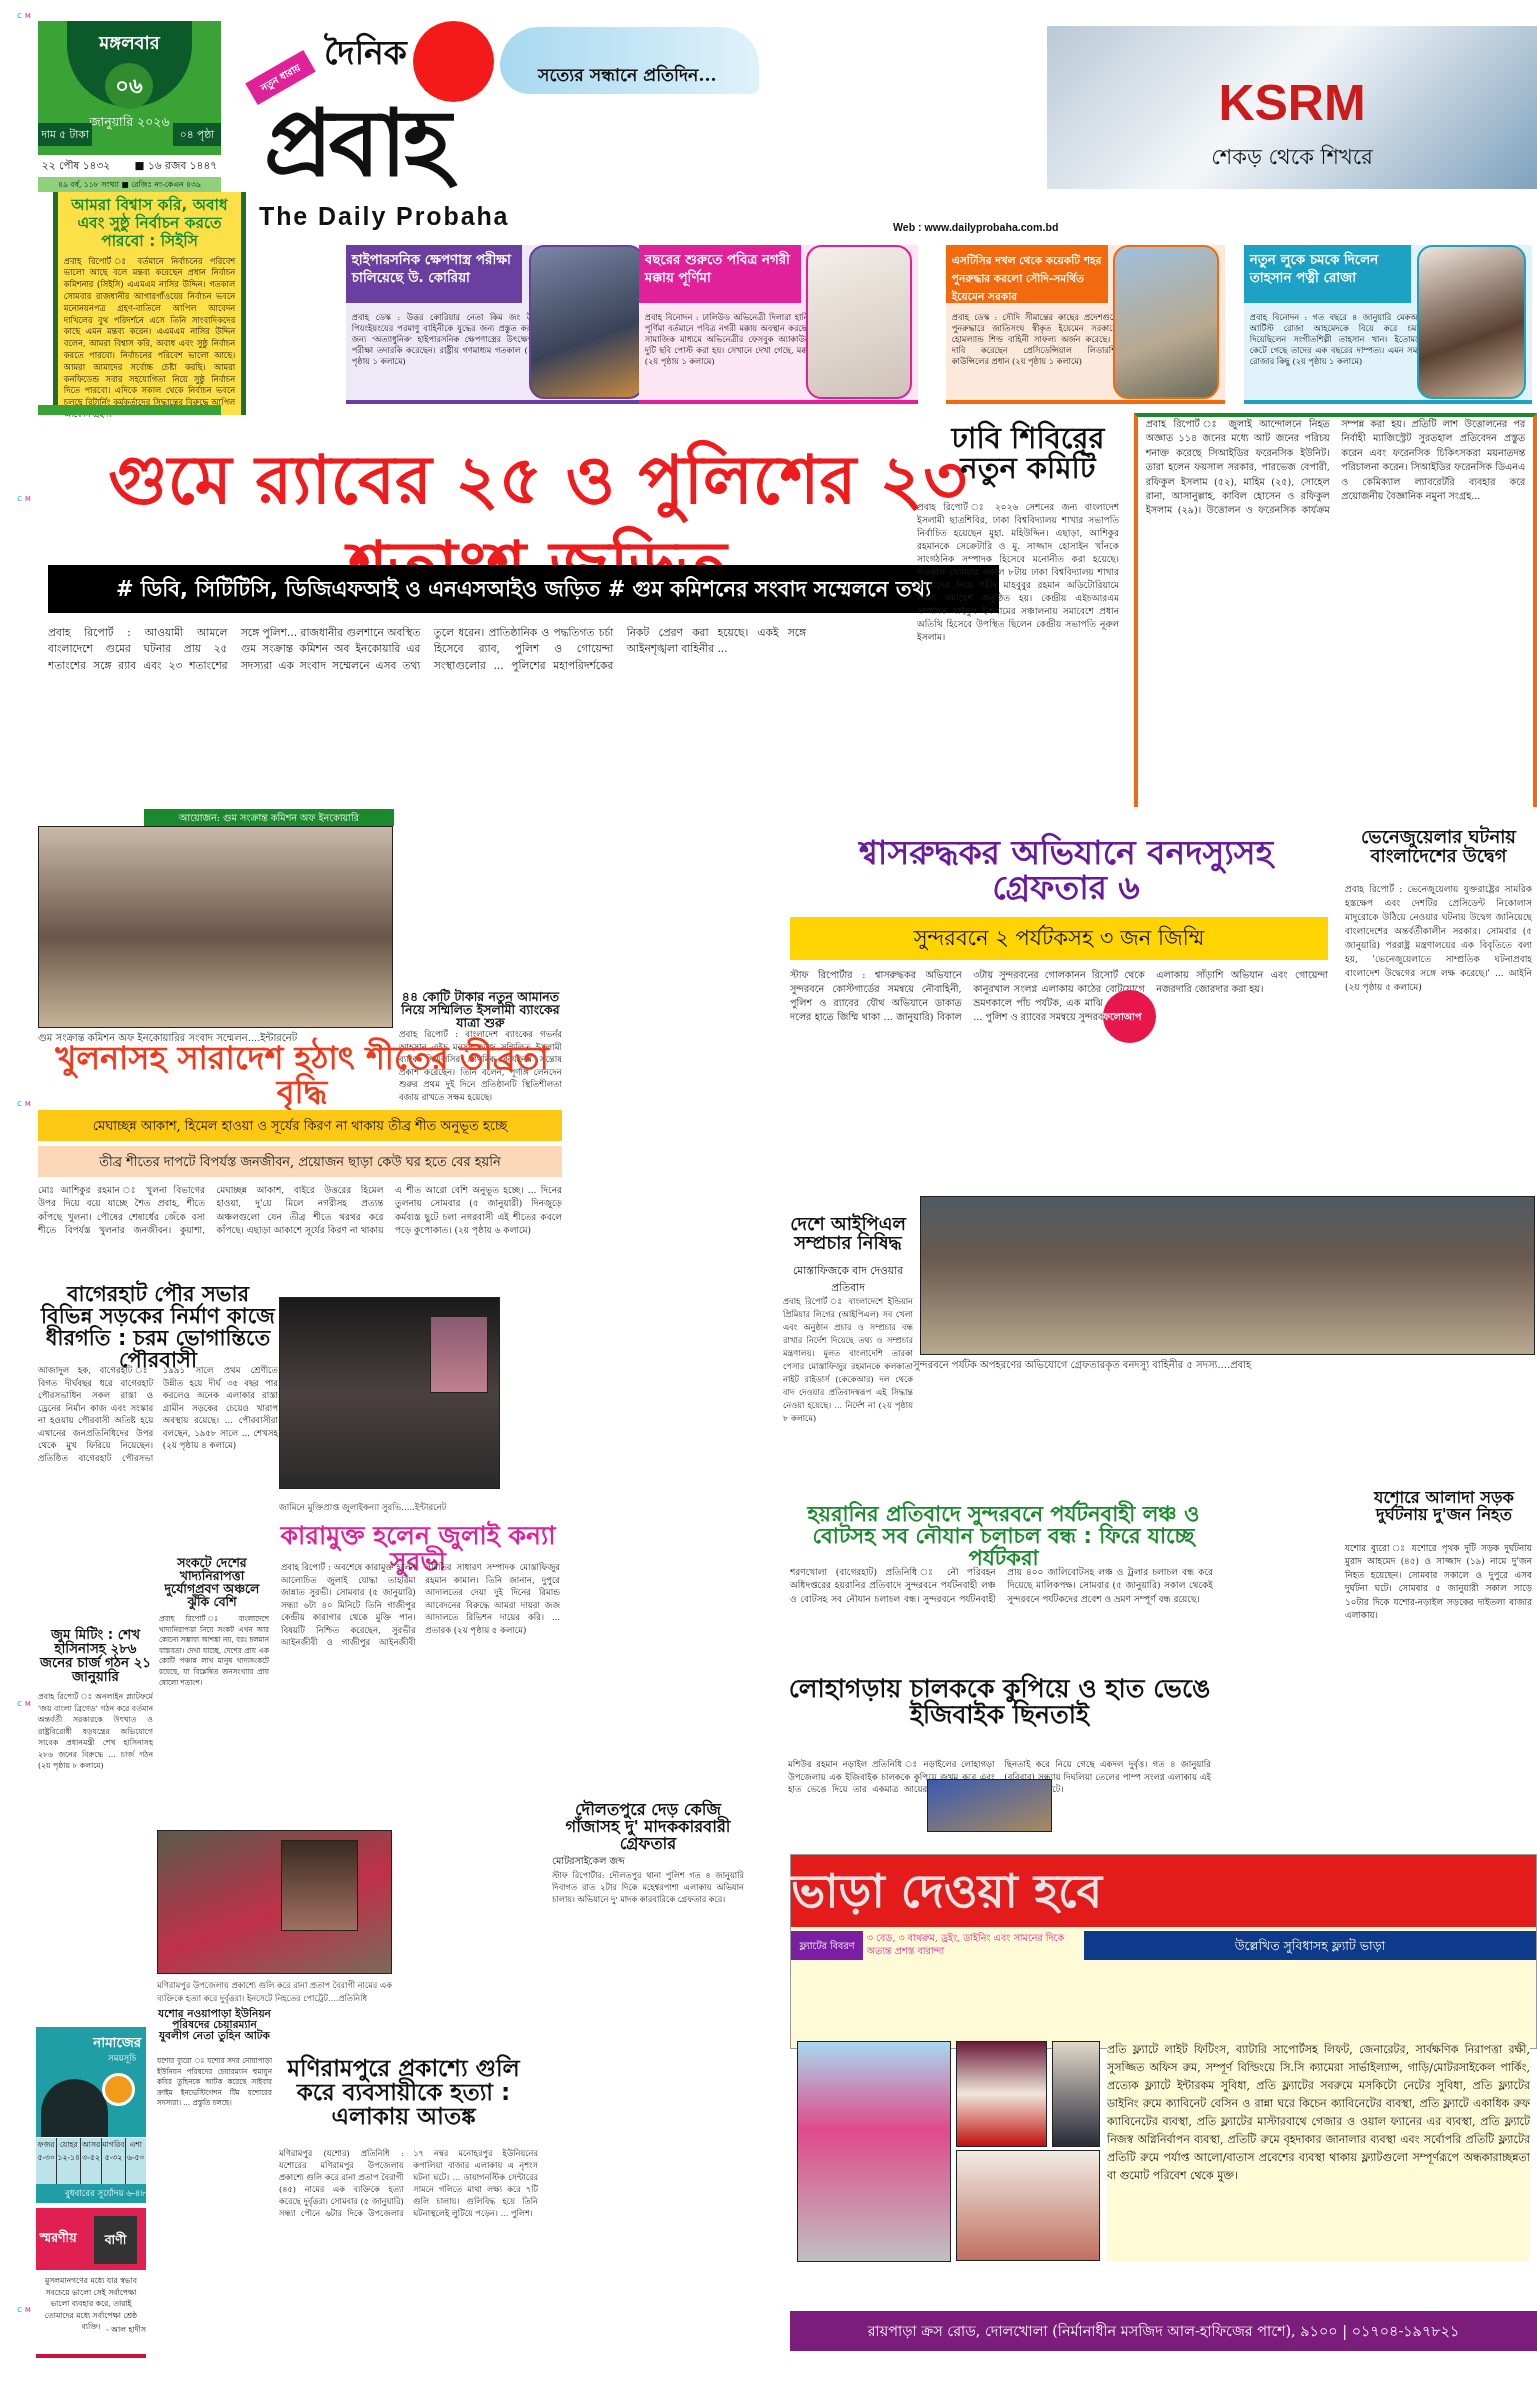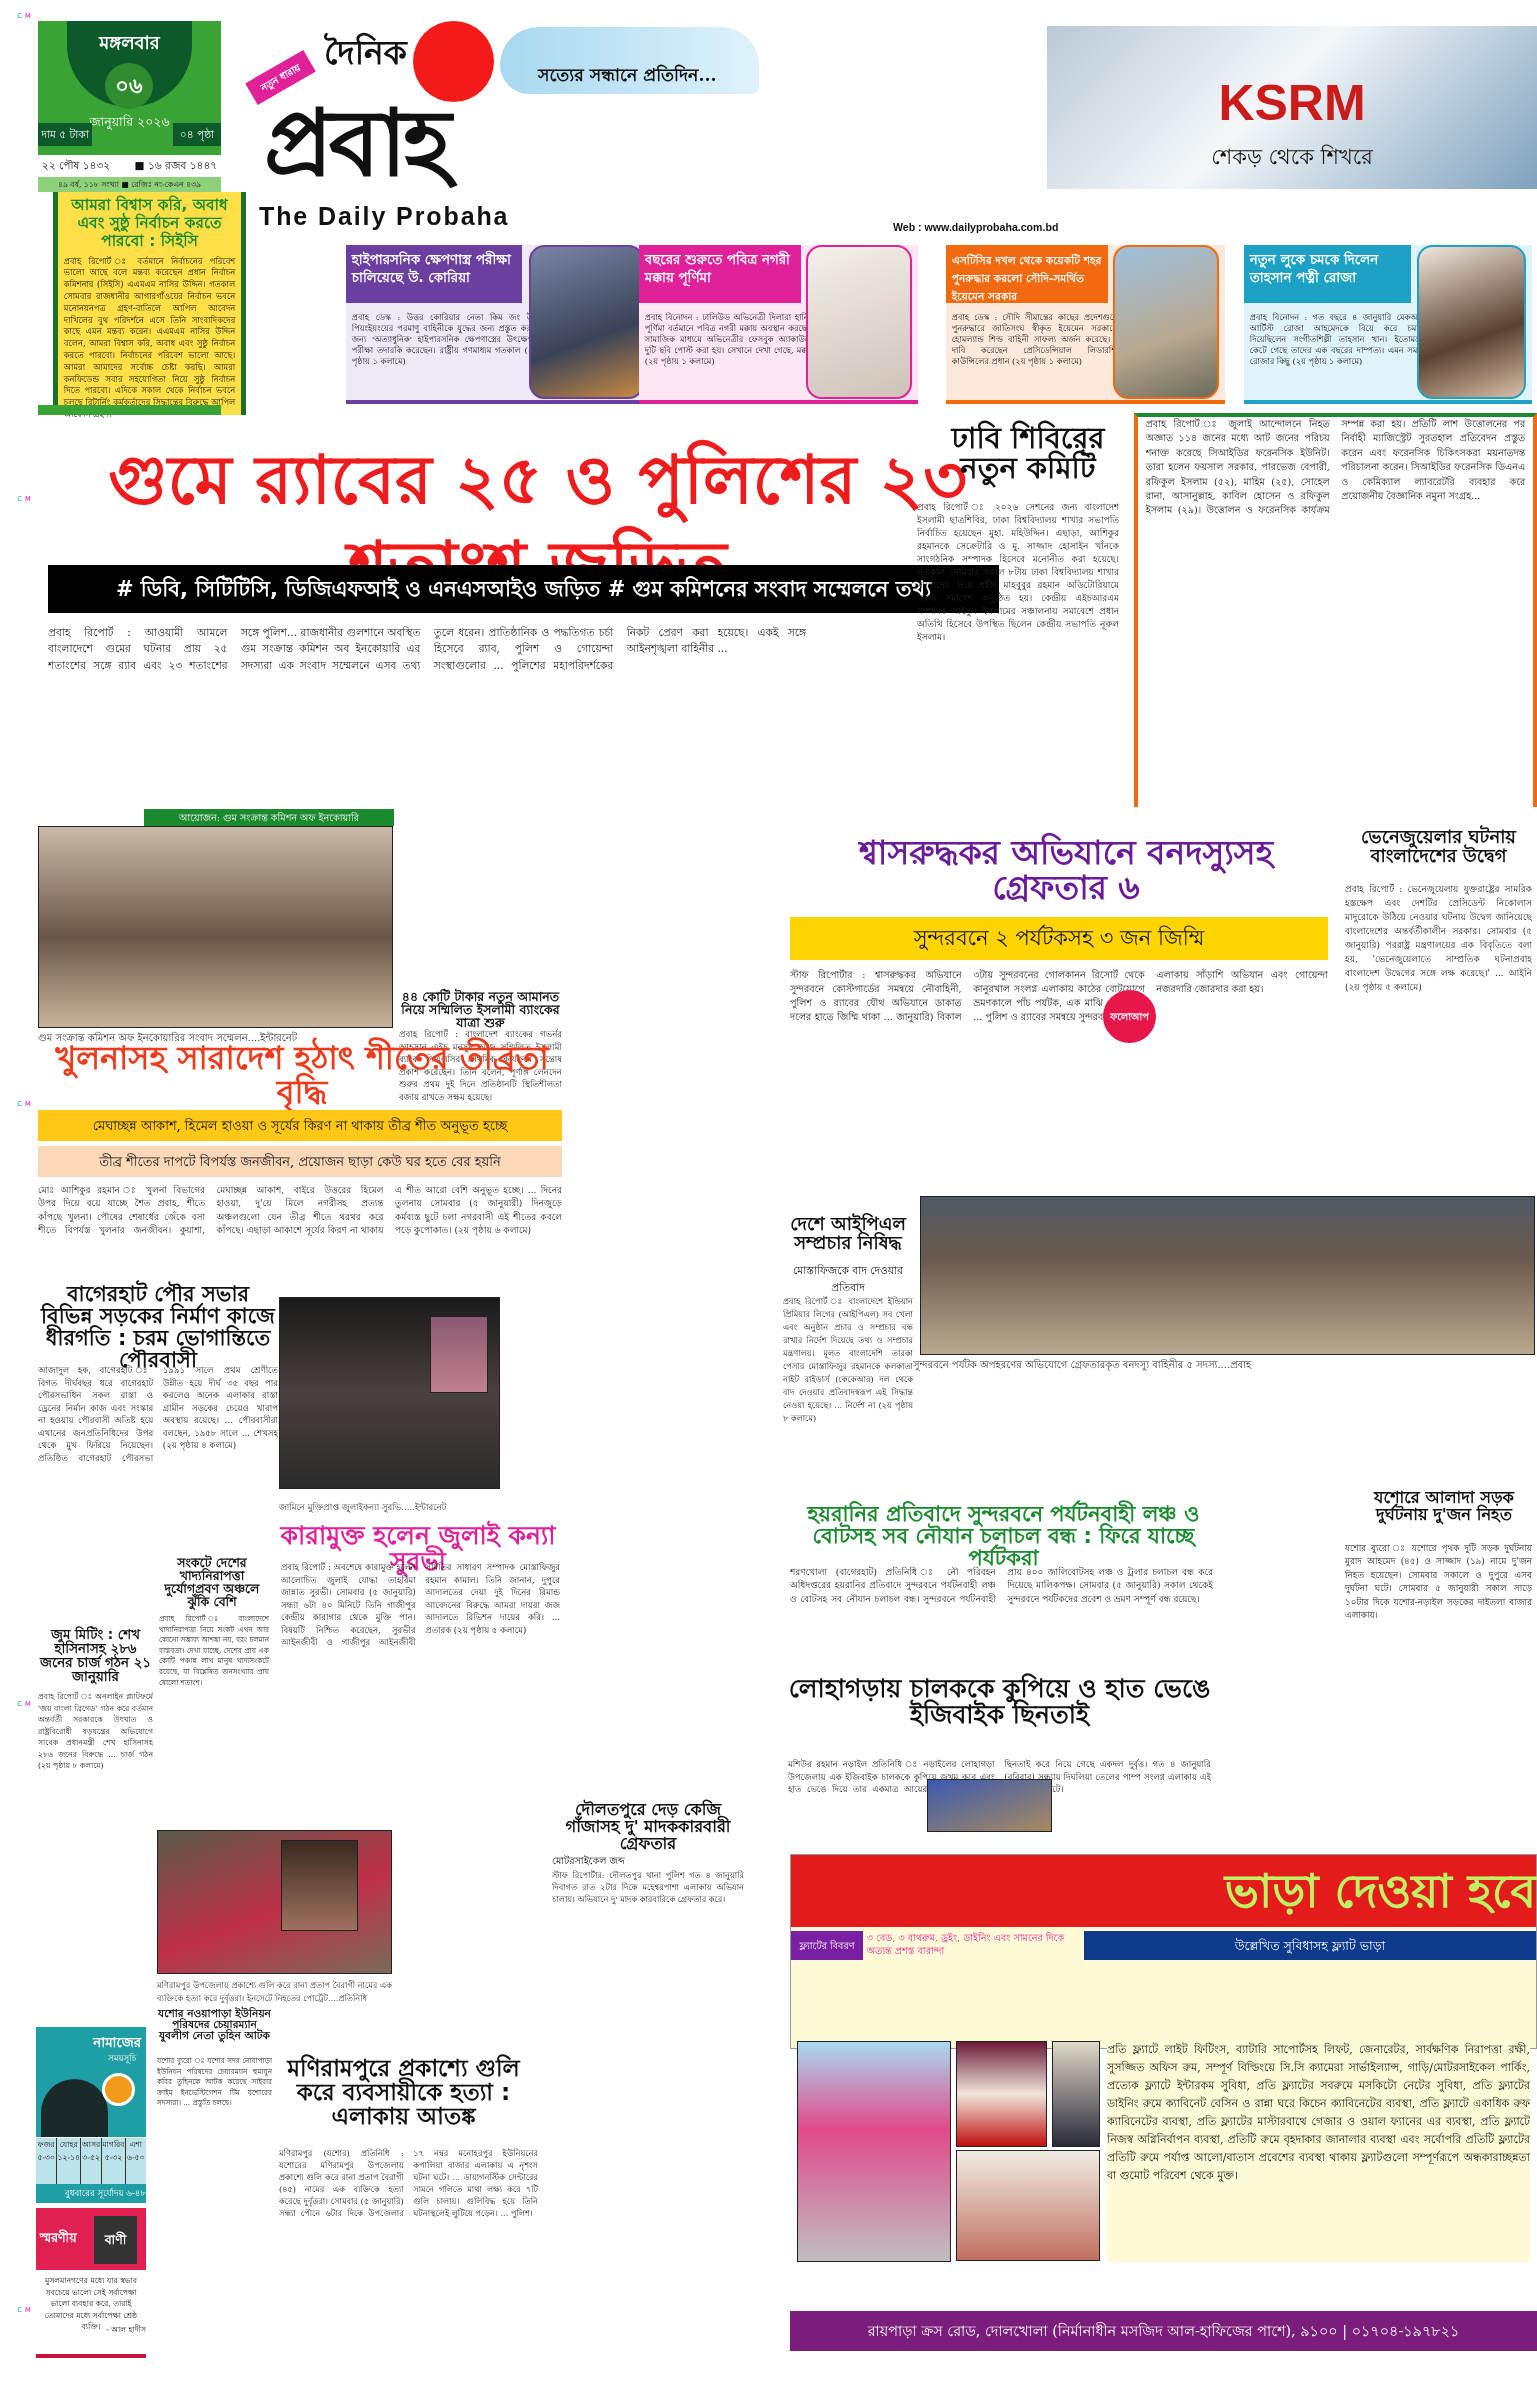--- a/index.html
+++ b/index.html
@@ -127,21 +127,21 @@
 <div class="abs hl" style="left:932px;top:423px;width:192px;font-size:29px">ঢাবি শিবিরের নতুন কমিটি</div>
 <div class="abs body-text" style="left:917px;top:501px;width:202px;font-size:9px;line-height:13px">প্রবাহ রিপোর্ট ঃ ২০২৬ সেশনের জন্য বাংলাদেশ ইসলামী ছাত্রশিবির, ঢাকা বিশ্ববিদ্যালয় শাখার সভাপতি নির্বাচিত হয়েছেন মুহা. মহিউদ্দিন। এছাড়া, আশিকুর রহমানকে সেক্রেটারি ও মু. সাজ্জাদ হোসাইন খাঁনকে সাংগঠনিক সম্পাদক হিসেবে মনোনীত করা হয়েছে। গতকাল সোমবার সকাল ৮টায় ঢাকা বিশ্ববিদ্যালয় শাখার সদস্যদের নিয়ে শহীদ মাহবুবুর রহমান অডিটোরিয়ামে সদস্য সমাবেশ অনুষ্ঠিত হয়। কেন্দ্রীয় এইচআরএম সম্পাদক সাইদুল ইসলামের সঞ্চালনায় সমাবেশে প্রধান অতিথি হিসেবে উপস্থিত ছিলেন কেন্দ্রীয় সভাপতি নূরুল ইসলাম।</div>
 
 <div class="abs" style="left:1134px;top:413px;width:403px;height:394px;border:4.8px solid #1b8a2e;border-bottom:none;border-left-color:#f26a10;border-right-color:#f26a10">
   <div class="body-text" style="padding:0 7.7px;column-count:2;column-gap:11.5px;font-size:9.6px;line-height:14.4px">প্রবাহ রিপোর্ট ঃ জুলাই আন্দোলনে নিহত অজ্ঞাত ১১৪ জনের মধ্যে আট জনের পরিচয় শনাক্ত করেছে সিআইডির ফরেনসিক ইউনিট। তারা হলেন ফয়সাল সরকার, পারভেজ বেপারী, রফিকুল ইসলাম (৫২), মাহিম (২৫), সোহেল রানা, আসানুল্লাহ, কাবিল হোসেন ও রফিকুল ইসলাম (২৯)। উত্তোলন ও ফরেনসিক কার্যক্রম সম্পন্ন করা হয়। প্রতিটি লাশ উত্তোলনের পর নির্বাহী ম্যাজিস্ট্রেট সুরতহাল প্রতিবেদন প্রস্তুত করেন এবং ফরেনসিক চিকিৎসকরা ময়নাতদন্ত পরিচালনা করেন। সিআইডির ফরেনসিক ডিএনএ ও কেমিক্যাল ল্যাবরেটরি ব্যবহার করে প্রয়োজনীয় বৈজ্ঞানিক নমুনা সংগ্রহ...</div>
 </div>
 
 <div class="abs hl purplehl" style="left:797px;top:836px;width:538px;font-size:33px">শ্বাসরুদ্ধকর অভিযানে বনদস্যুসহ গ্রেফতার ৬</div>
 <div class="abs hl yellowbar" style="left:790px;top:917px;width:538px;height:43px;font-size:21px;line-height:43px;font-weight:normal">সুন্দরবনে ২ পর্যটকসহ ৩ জন জিম্মি</div>
 <div class="abs body-text" style="left:790px;top:968px;width:538px;height:173px;column-count:3;column-gap:11.5px;font-size:9.6px;line-height:14px;overflow:hidden">স্টাফ রিপোর্টার : শ্বাসরুদ্ধকর অভিযানে সুন্দরবনে কোস্টগার্ডের সমন্বয়ে নৌবাহিনী, পুলিশ ও র‍্যাবের যৌথ অভিযানে ডাকাত দলের হাতে জিম্মি থাকা ... জানুয়ারি) বিকাল ৩টায় সুন্দরবনের গোলকানন রিসোর্ট থেকে কানুরখাল সংলগ্ন এলাকায় কাঠের বোটযোগে ভ্রমণকালে পাঁচ পর্যটক, এক মাঝি ও রিসোর্ট ... পুলিশ ও র‍্যাবের সমন্বয়ে সুন্দরবনের বিভিন্ন এলাকায় সাঁড়াশি অভিযান এবং গোয়েন্দা নজরদারি জোরদার করা হয়।</div>
-<div class="abs" style="left:1103px;top:990px;width:53px;height:53px;border-radius:50%;background:#e8174b;color:#fff;font-size:9.6px;text-align:center;line-height:53px;font-weight:bold">ফলোআপ</div>
+<div class="abs" style="left:1103px;top:990px;width:53px;height:53px;border-radius:50%;background:#e8174b;color:#fff;font-size:9.6px;text-align:left;line-height:53px;font-weight:bold">ফলোআপ</div>
 <div class="abs photo" style="left:920px;top:1196px;width:615px;height:159px;background:linear-gradient(180deg,#4f5a64,#6b5a4e 40%,#b9a98f)"></div>
 <div class="abs cap" style="left:913px;top:1357px;width:480px">সুন্দরবনে পর্যটক অপহরণের অভিযোগে গ্রেফতারকৃত বনদস্যু বাহিনীর ৫ সদস্য....প্রবাহ</div>
 
 <div class="abs hl" style="left:1345px;top:828px;width:187px;font-size:18px">ভেনেজুয়েলার ঘটনায় বাংলাদেশের উদ্বেগ</div>
 <div class="abs body-text" style="left:1345px;top:882px;width:187px;font-size:9px;line-height:14px;height:298px;overflow:hidden">প্রবাহ রিপোর্ট : ভেনেজুয়েলায় যুক্তরাষ্ট্রের সামরিক হস্তক্ষেপ এবং দেশটির প্রেসিডেন্ট নিকোলাস মাদুরোকে উঠিয়ে নেওয়ার ঘটনায় উদ্বেগ জানিয়েছে বাংলাদেশের অন্তর্বর্তীকালীন সরকার। সোমবার (৫ জানুয়ারি) পররাষ্ট্র মন্ত্রণালয়ের এক বিবৃতিতে বলা হয়, 'ভেনেজুয়েলাতে সাম্প্রতিক ঘটনাপ্রবাহ বাংলাদেশ উদ্বেগের সঙ্গে লক্ষ করেছে।' ... আইনি (২য় পৃষ্ঠায় ৫ কলামে)</div>
 
 <div class="abs hl redhl" style="left:38px;top:1042px;width:528px;font-size:32px">খুলনাসহ সারাদেশ হঠাৎ শীতের তীব্রতা বৃদ্ধি</div>
 <div class="abs" style="left:38px;top:1110px;width:524px;height:31px;background:#ffc814;font-size:13px;text-align:center;line-height:31px">মেঘাচ্ছন্ন আকাশ, হিমেল হাওয়া ও সূর্যের কিরণ না থাকায় তীব্র শীত অনুভূত হচ্ছে</div>
 <div class="abs" style="left:38px;top:1146px;width:524px;height:31px;background:#fad8b8;font-size:13px;text-align:center;line-height:31px">তীব্র শীতের দাপটে বিপর্যস্ত জনজীবন, প্রয়োজন ছাড়া কেউ ঘর হতে বের হয়নি</div>
 <div class="abs body-text" style="left:38px;top:1184px;width:524px;height:96px;column-count:3;column-gap:11.5px;font-size:9px;line-height:13.4px;overflow:hidden">মোঃ আশিকুর রহমান ঃ খুলনা বিভাগের উপর দিয়ে বয়ে যাচ্ছে শৈত প্রবাহ, শীতে কাঁপছে খুলনা। পৌষের শেষার্ধের জেঁকে বসা শীতে বিপর্যস্ত খুলনার জনজীবন। কুয়াশা, মেঘাচ্ছন্ন আকাশ, বাইরে উত্তরের হিমেল হাওয়া, দু'য়ে মিলে নগরীসহ প্রত্যন্ত অঞ্চলগুলো যেন তীব্র শীতে থরথর করে কাঁপছে। এছাড়া আকাশে সূর্যের কিরণ না থাকায় এ শীত আরো বেশি অনুভূত হচ্ছে। ... দিনের তুলনায় সোমবার (৫ জানুয়ারী) দিনজুড়ে কর্মব্যস্ত ছুটে চলা নগরবাসী এই শীতের কবলে পড়ে কুপোকাত। (২য় পৃষ্ঠায় ৬ কলামে)</div>
@@ -219,21 +219,21 @@
 
 <div class="abs" style="left:36px;top:2208px;width:110px;height:62px;background:#e02050">
   <span style="position:absolute;left:3.8px;top:21px;color:#fff;font-size:12.5px;font-weight:bold">স্মরণীয়</span>
   <span style="position:absolute;left:58px;top:7.7px;width:43px;height:48px;background:#333;color:#fff;font-size:12.5px;font-weight:bold;text-align:center;line-height:48px">বাণী</span>
 </div>
 <div class="abs" style="left:36px;top:2275px;width:110px;font-size:7.7px;line-height:11.5px;text-align:center">মুসলমানগণের মধ্যে যার স্বভাব সবচেয়ে ভালো সেই সর্বাপেক্ষা ভালো ব্যবহার করে, তারাই তোমাদের মধ্যে সর্বাপেক্ষা শ্রেষ্ঠ ব্যক্তি।</div>
 <div class="abs" style="left:36px;top:2323px;width:110px;font-size:7.7px;text-align:right">- আল হাদীস</div>
 <div class="abs" style="left:36px;top:2354px;width:110px;height:3.8px;background:#c8143c"></div>
 
 <div class="abs" style="left:790px;top:1854px;width:747px;height:195px;border:1.9px solid #999;background:#fffbd6">
-  <div style="height:72px;background:#e41b1b;color:#bef264;font-size:46px;font-weight:bold;text-align:right;line-height:72px;font-family:'DejaVu Sans',sans-serif">ভাড়া দেওয়া হবে</div>
+  <div style="height:72px;background:#e41b1b;color:#e5e5e5;font-size:46px;font-weight:bold;text-align:left;line-height:72px;font-family:'DejaVu Sans',sans-serif">ভাড়া দেওয়া হবে</div>
   <div style="display:flex;margin-top:3.8px">
     <div style="width:72px;height:29px;background:#7b1fa2;color:#fff;font-size:9.6px;line-height:29px;text-align:center">ফ্ল্যাটের বিবরণ</div>
     <div style="width:221px;font-size:9.6px;color:#e0219a;padding:0 3.8px;line-height:13.4px">৩ বেড, ৩ বাথরুম, ড্রইং, ডাইনিং এবং সামনের দিকে অত্যন্ত প্রশস্ত বারান্দা</div>
     <div style="flex:1;height:29px;background:#0d3a8a;color:#fff;font-size:12.5px;line-height:29px;text-align:center">উল্লেখিত সুবিধাসহ ফ্ল্যাট ভাড়া</div>
   </div>
 </div>
 <div class="abs photo" style="left:797px;top:2041px;width:154px;height:221px;background:linear-gradient(180deg,#a8d8f0,#e04a8a 40%,#c0c0c0)"></div>
 <div class="abs photo" style="left:956px;top:2041px;width:91px;height:106px;background:linear-gradient(180deg,#6a1a3a,#f0e6da 50%,#c01010)"></div>
 <div class="abs photo" style="left:1052px;top:2041px;width:48px;height:106px;background:linear-gradient(180deg,#e0d8c8,#2a2a3a)"></div>
 <div class="abs photo" style="left:956px;top:2150px;width:144px;height:111px;background:linear-gradient(180deg,#f0ece4,#c07060)"></div>

